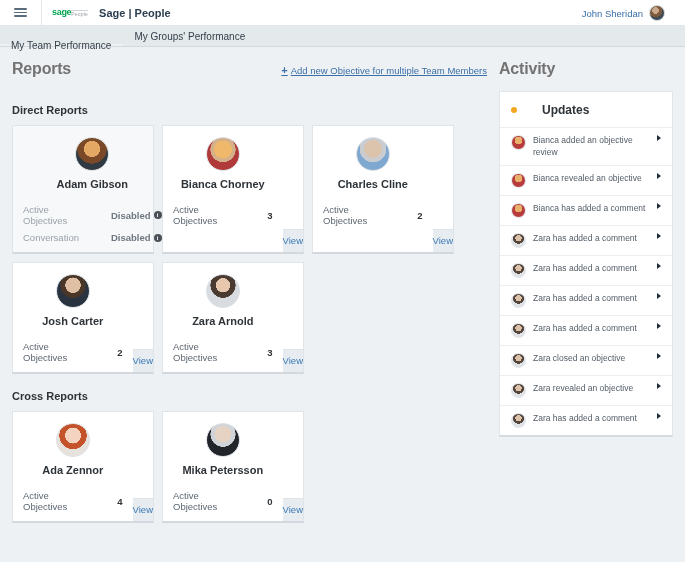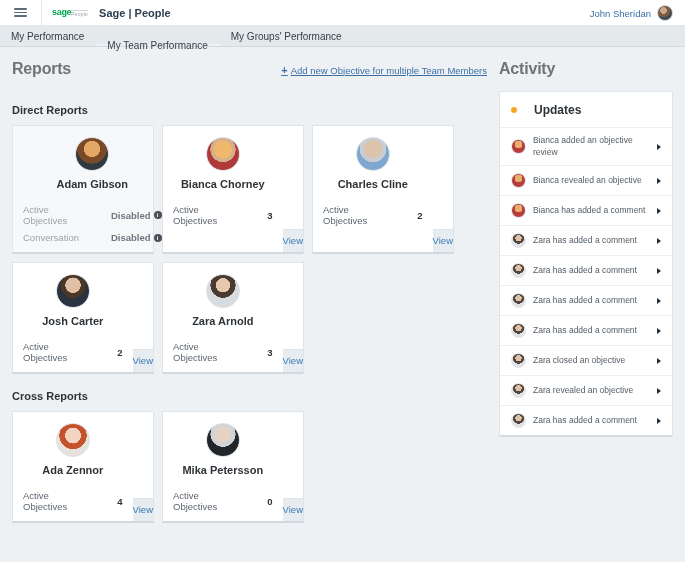--- a/index.html
+++ b/index.html
@@ -40,21 +40,21 @@
     font-size: 9px; font-weight: bold; color: #00a651; letter-spacing: -0.3px;
   }
   .logo-people {
     font-size: 5px; color: #9aa3ab; letter-spacing: 0.2px; margin-top: 1px;
     border-top: 1px solid #cfd5da; padding-top: 1px;
   }
   .app-title {
     margin-left: 11px; font-size: 11px; font-weight: bold; color: #2c3e50;
   }
   .user-area {
-    position: absolute; right: 12px; top: 0; height: 26px;
+    position: absolute; right: 20px; top: 0; height: 26px;
     display: flex; align-items: center; gap: 6px;
   }
   .user-name { font-size: 9.5px; color: #3b6fa8; }
   .avatar-sm {
     width: 16px; height: 16px; border-radius: 50%;
     background: radial-gradient(circle at 40% 32%, #c9a98c 0 26%, #7d5a3d 27% 52%, #3e4a56 53% 100%);
     border: 1px solid #cdd3d8;
   }
 
   
@@ -162,30 +162,30 @@
   }
   .spacer-foot { height: 6px; }
 
   
   .activity-panel {
     background: #ffffff;
     border: 1px solid #e1e5e9;
     border-bottom: 2px solid #d5dadf;
   }
   .updates-head {
-    display: flex; align-items: center; gap: 17px;
+    display: flex; align-items: center; gap: 25px;
     padding: 11px 11px 10px 11px;
     font-size: 12px; font-weight: bold; color: #2e3338;
   }
   .dot-orange {
     width: 6px; height: 6px; border-radius: 50%; background: #f5a623;
     flex: none;
   }
   .act-item {
-    display: flex; align-items: center; gap: 7px;
+    display: flex; gap: 7px;
     padding: 7px 11px 7px 11px;
     border-top: 1px solid #eceff1;
     cursor: pointer;
   }
   .act-avatar {
     width: 15px; height: 15px; border-radius: 50%; flex: none;
     border: 1px solid #e0e4e8;
   }
   .aa-bianca { background: radial-gradient(circle at 50% 34%, #e8b06a 0 34%, #b83c3c 35% 100%); }
   .aa-zara   { background: radial-gradient(circle at 50% 32%, #ddc2aa 0 28%, #55453a 29% 50%, #dfe3e7 51% 100%); }
@@ -213,21 +213,20 @@
     <div class="logo-people">People</div>
   </div>
   <div class="app-title">Sage | People</div>
   <div class="user-area">
     <span class="user-name">John Sheridan</span>
     <span class="avatar-sm"></span>
   </div>
 </div>
 
 <div class="tabs" id="tabbar">
-    <div class="tab">My Performance</div>
     <div class="tab active">My Team Performance</div>
     <div class="tab">My Groups' Performance</div>
   </div>
 
 <div class="page">
 
   <div class="col-left">
     <div class="heading-row">
       <h1 class="section-title">Reports</h1>
       <div class="add-link">

